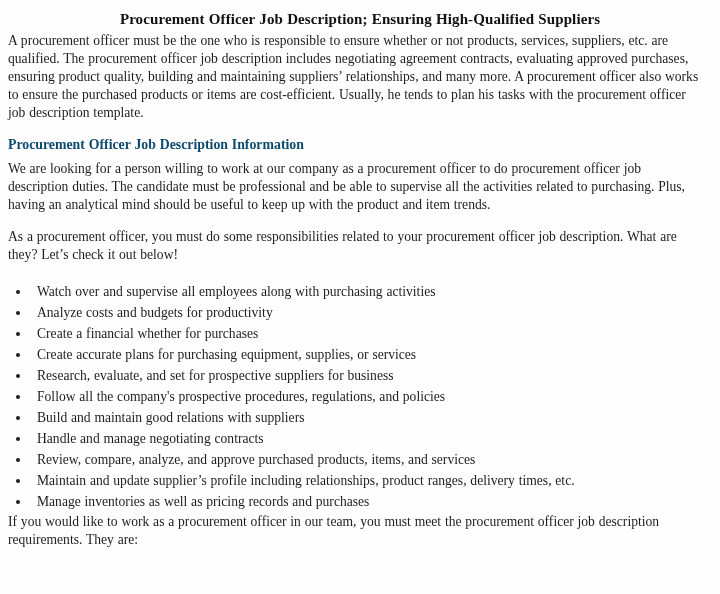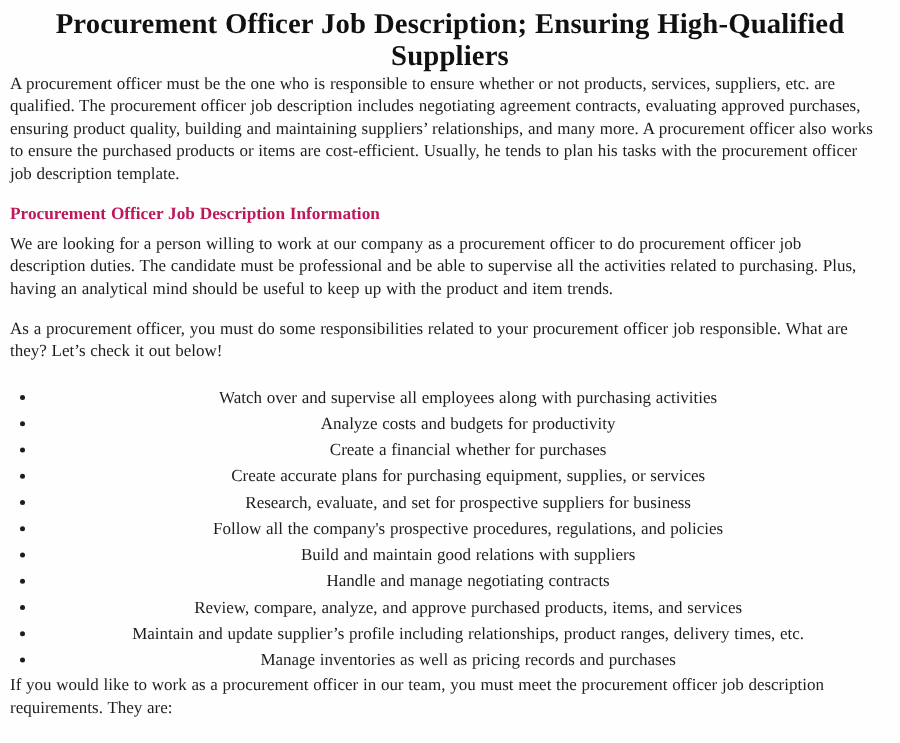--- a/index.html
+++ b/index.html
@@ -17,64 +17,63 @@
     background: #fefefe;
     color: #1d1d1d;
     font-family: "Liberation Serif", "DejaVu Serif", serif;
     font-size: 13.6px;
     line-height: 18px;
     word-spacing: 0.4px;
     text-align: left;
   }
   h1.doc-title {
     margin: 0;
-    font-size: 23px;
+    font-size: 15px;
     line-height: 26px;
     font-weight: bold;
     text-align: center;
     color: #111111;
     letter-spacing: 0.1px;
   }
   p.doc-paragraph {
     margin: 0 12px 14px 0;
   }
   h2.doc-heading {
     margin: 14px 0 6px 0;
     font-size: 13.8px;
     line-height: 18px;
     font-weight: bold;
-    color: #be185d;
+    color: #0c4a6e;
   }
   ul.doc-list {
     margin: 18px 0 0 0;
     padding: 0 0 0 23px;
     list-style: disc outside;
   }
   ul.doc-list li {
     margin: 0 0 1.5px 0;
     line-height: 19.5px;
     padding-left: 6px;
-    text-align: center;
   }
 </style>
 </head>
 <body>
 
 <div class="page">
 
   <h1 class="doc-title">Procurement Officer Job Description; Ensuring High-Qualified Suppliers</h1>
 
   <p class="doc-paragraph">A procurement officer must be the one who is responsible to ensure whether or not products, services, suppliers, etc. are qualified. The procurement officer job description includes negotiating agreement contracts, evaluating approved purchases, ensuring product quality, building and maintaining suppliers’ relationships, and many more. A procurement officer also works to ensure the purchased products or items are cost-efficient. Usually, he tends to plan his tasks with the procurement officer job description template.</p>
 
   <h2 class="doc-heading">Procurement Officer Job Description Information</h2>
 
   <p class="doc-paragraph">We are looking for a person willing to work at our company as a procurement officer to do procurement officer job description duties. The candidate must be professional and be able to supervise all the activities related to purchasing. Plus, having an analytical mind should be useful to keep up with the product and item trends.</p>
 
 
-  <p class="doc-paragraph">As a procurement officer, you must do some responsibilities related to your procurement officer job responsible. What are they? Let’s check it out below!</p>
+  <p class="doc-paragraph">As a procurement officer, you must do some responsibilities related to your procurement officer job description. What are they? Let’s check it out below!</p>
 
   <ul class="doc-list">
     <li>Watch over and supervise all employees along with purchasing activities</li>
     <li>Analyze costs and budgets for productivity</li>
     <li>Create a financial whether for purchases</li>
     <li>Create accurate plans for purchasing equipment, supplies, or services</li>
     <li>Research, evaluate, and set for prospective suppliers for business</li>
     <li>Follow all the company's prospective procedures, regulations, and policies</li>
     <li>Build and maintain good relations with suppliers</li>
     <li>Handle and manage negotiating contracts</li>

